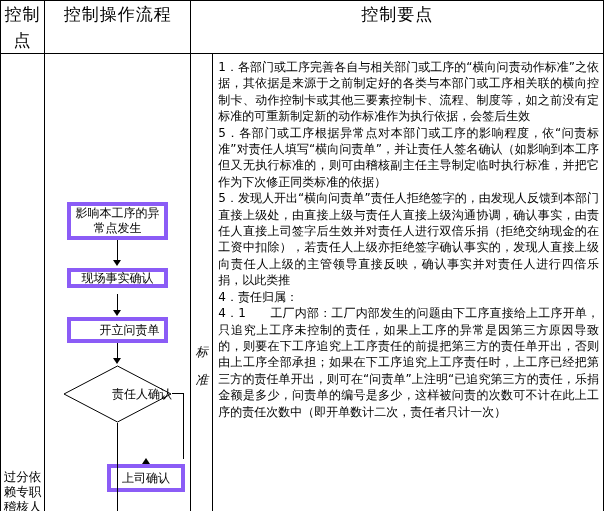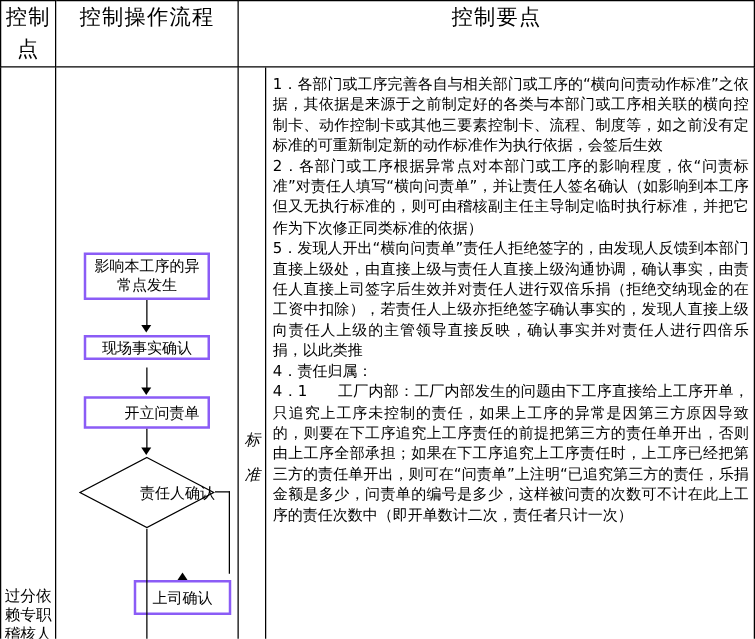--- a/index.html
+++ b/index.html
@@ -46,21 +46,21 @@
     line-height: 15px;
     letter-spacing: 0px;
     margin-top: 33px;
   }
 
   
   .flowcell { position: relative; height: 483px; }
   .flow { position: relative; width: 144px; height: 483px; }
   .box {
     position: absolute;
-    border: 2px solid #8b5cf6;
+    border: 4px solid #8b5cf6;
     background: #fff;
     text-align: center;
     font-size: 12px;
     line-height: 15px;
     display: flex;
     align-items: center;
     justify-content: center;
     padding: 2px 3px;
   }
   .diamond-wrap {
@@ -184,21 +184,21 @@
       </div>
     </td>
 
     <td class="textcell">
       <div class="tcol">
         <div class="marker">
           <span>标 准</span>
         </div>
         <div class="body">
           <p>1．各部门或工序完善各自与相关部门或工序的“横向问责动作标准”之依据，其依据是来源于之前制定好的各类与本部门或工序相关联的横向控制卡、动作控制卡或其他三要素控制卡、流程、制度等，如之前没有定标准的可重新制定新的动作标准作为执行依据，会签后生效</p>
-          <p>2．各部门或工序根据异常点对本部门或工序的影响程度，依“问责标准”对责任人填写“横向问责单”，并让责任人签名确认（如影响到本工序但又无执行标准的，则可由稽核副主任主导制定临时执行标准，并把它作为下次修正同类标准的依据）</p>
+          <p>5．各部门或工序根据异常点对本部门或工序的影响程度，依“问责标准”对责任人填写“横向问责单”，并让责任人签名确认（如影响到本工序但又无执行标准的，则可由稽核副主任主导制定临时执行标准，并把它作为下次修正同类标准的依据）</p>
           <p>5．发现人开出“横向问责单”责任人拒绝签字的，由发现人反馈到本部门直接上级处，由直接上级与责任人直接上级沟通协调，确认事实，由责任人直接上司签字后生效并对责任人进行双倍乐捐（拒绝交纳现金的在工资中扣除），若责任人上级亦拒绝签字确认事实的，发现人直接上级向责任人上级的主管领导直接反映，确认事实并对责任人进行四倍乐捐，以此类推</p>
           <p>4．责任归属：</p>
           <p>4．1　　工厂内部：工厂内部发生的问题由下工序直接给上工序开单，只追究上工序未控制的责任，如果上工序的异常是因第三方原因导致的，则要在下工序追究上工序责任的前提把第三方的责任单开出，否则由上工序全部承担；如果在下工序追究上工序责任时，上工序已经把第三方的责任单开出，则可在“问责单”上注明“已追究第三方的责任，乐捐金额是多少，问责单的编号是多少，这样被问责的次数可不计在此上工序的责任次数中（即开单数计二次，责任者只计一次）</p>
         </div>
       </div>
     </td>
   </tr>
 </tbody>
   </table>
 

